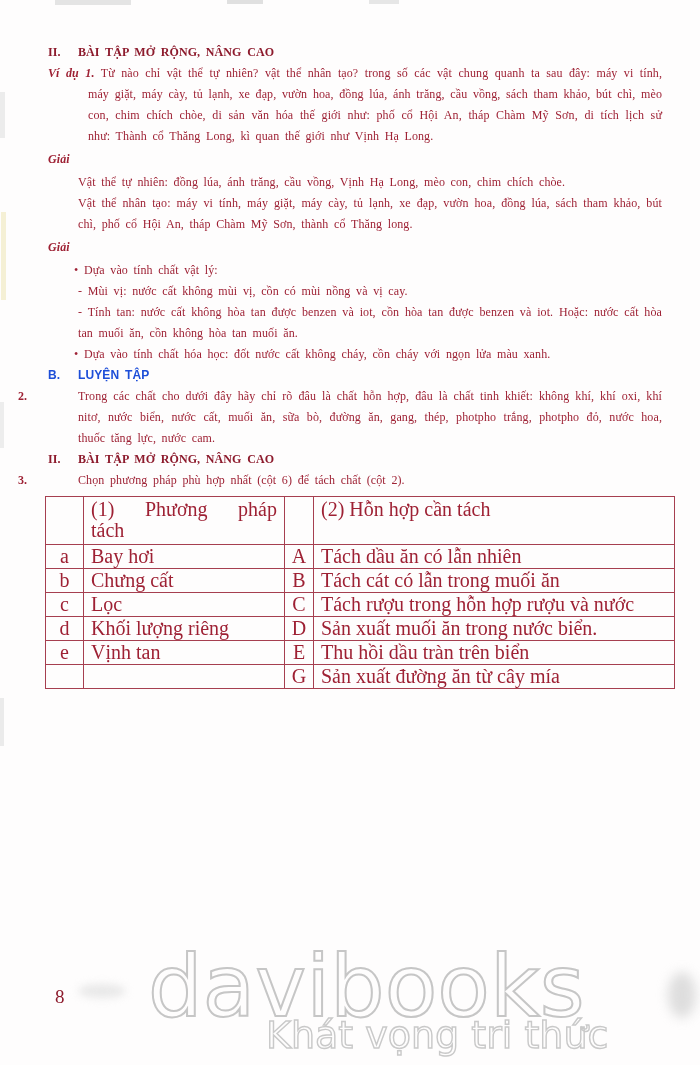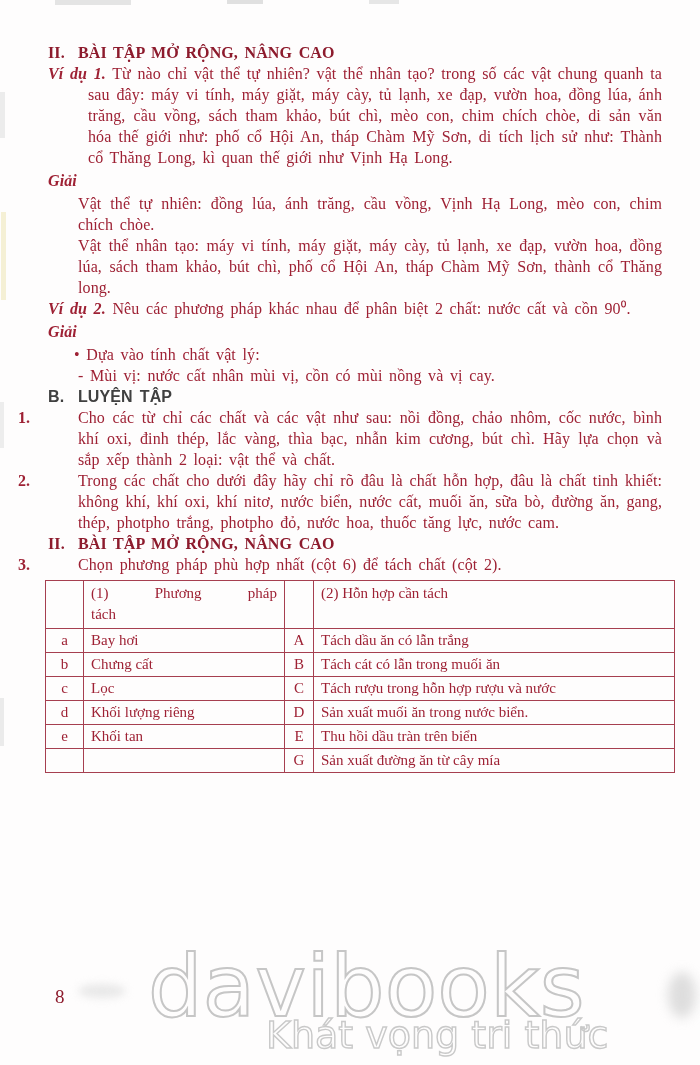--- a/index.html
+++ b/index.html
@@ -4,48 +4,48 @@
 <style>
   html,body{margin:0;padding:0;background:#ffffff;}
   .page{
     position:relative;width:700px;height:1065px;background:#fefdfd;
     font-family:"Liberation Serif", serif;color:#9e2134;overflow:hidden;
   }
   .content{
     position:absolute;left:48px;top:42px;width:614px;z-index:2;
   }
   .content p{
-    margin:0;font-size:16px;line-height:21px;text-align:justify;
+    margin:0;font-size:12px;line-height:21px;text-align:justify;
     word-spacing:2.5px;letter-spacing:0.1px;
   }
   .h-serif{
     margin:3px 0 3px;font-size:19px;line-height:23px;font-weight:bold;
     color:#8d1b2d;letter-spacing:0.2px;
   }
   .h-sans{
     margin:7px 0 4px;font-size:19px;line-height:23px;font-weight:bold;
-    font-family:"Liberation Sans", sans-serif;color:#404040;letter-spacing:0.3px;
+    font-family:"Liberation Sans", sans-serif;color:#1d4ed8;letter-spacing:0.3px;
   }
   .h-num{display:inline-block;width:30px;}
   .example{padding-left:40px;text-indent:-40px;margin-left:-3px;}
   .ex-label{font-weight:bold;font-style:italic;margin-top:8px;}
   .giai{
     text-align:left;font-weight:bold;font-style:italic;
     font-size:19px;margin:2px 0 2px !important;
   }
   .sol{margin-left:30px !important;}
   .bullet{margin-left:26px !important;}
   .dash{margin-left:30px !important;}
   .item{padding-left:30px;text-indent:-30px;}
   .exercise-table{
     border-collapse:collapse;margin:5px 0 0 -3px;table-layout:fixed;
     width:629px;
   }
   .exercise-table td{
-    border:1.6px solid #a63f50;font-size:15px;line-height:20px;
+    border:1.6px solid #a63f50;font-size:20px;line-height:20px;
     padding:1px 7px 2px;vertical-align:top;overflow:hidden;white-space:nowrap;
   }
   .c-low{width:33px;text-align:center;padding:1px 2px 2px !important;}
   .c-method{width:186px;}
   .c-up{width:24px;text-align:center;padding:1px 2px 2px !important;}
   .c-mix{width:346px;}
   .jline{text-align:justify;text-align-last:justify;}
   .hdr td{line-height:21px;padding-top:2px;padding-bottom:3px;}
   .page-number{
     position:absolute;left:55px;top:986px;font-size:19px;z-index:2;
@@ -89,31 +89,31 @@
 
     <p class="h-serif"><span class="h-num">II.</span><span>BÀI TẬP MỞ RỘNG, NÂNG CAO</span></p>
 
     <p class="example"><span class="ex-label">Ví dụ 1.</span><span> Từ nào chỉ vật thể tự nhiên? vật thể nhân tạo? trong số các vật chung quanh ta sau đây: máy vi tính, máy giặt, máy cày, tủ lạnh, xe đạp, vườn hoa, đồng lúa, ánh trăng, cầu vồng, sách tham khảo, bút chì, mèo con, chim chích chòe, di sản văn hóa thế giới như: phố cổ Hội An, tháp Chàm Mỹ Sơn, di tích lịch sử như: Thành cổ Thăng Long, kì quan thế giới như Vịnh Hạ Long.</span></p>
 
     <p class="giai">Giải</p>
 
     <p class="sol">Vật thể tự nhiên: đồng lúa, ánh trăng, cầu vồng, Vịnh Hạ Long, mèo con, chim chích chòe.</p>
     <p class="sol">Vật thể nhân tạo: máy vi tính, máy giặt, máy cày, tủ lạnh, xe đạp, vườn hoa, đồng lúa, sách tham khảo, bút chì, phố cổ Hội An, tháp Chàm Mỹ Sơn, thành cổ Thăng long.</p>
 
-    <p class="example"><span class="ex-label">Ví dụ 2.</span><span> Nêu các phương pháp khác nhau để phân biệt 2 chất: nước cất và cồn 90⁰.</span></p>
 
     <p class="giai">Giải</p>
 
     <p class="bullet">• Dựa vào tính chất vật lý:</p>
-    <p class="dash">- Mùi vị: nước cất nhân mùi vị, cồn có mùi nồng và vị cay.</p>
+    <p class="dash">- Mùi vị: nước cất không mùi vị, cồn có mùi nồng và vị cay.</p>
+    <p class="dash">- Tính tan: nước cất không hòa tan được benzen và iot, cồn hòa tan được benzen và iot. Hoặc: nước cất hòa tan muối ăn, cồn không hòa tan muối ăn.</p>
+    <p class="bullet">• Dựa vào tính chất hóa học: đốt nước cất không cháy, cồn cháy với ngọn lửa màu xanh.</p>
 
     <p class="h-sans"><span class="h-num">B.</span><span>LUYỆN TẬP</span></p>
 
 
-    <p class="item"><span class="h-num" style="font-weight:bold">1.</span><span>Cho các từ chỉ các chất và các vật như sau: nồi đồng, chảo nhôm, cốc nước, bình khí oxi, đinh thép, lắc vàng, thìa bạc, nhẫn kim cương, bút chì. Hãy lựa chọn và sắp xếp thành 2 loại: vật thể và chất.</span></p>
 
     <p class="item"><span class="h-num" style="font-weight:bold">2.</span><span>Trong các chất cho dưới đây hãy chỉ rõ đâu là chất hỗn hợp, đâu là chất tinh khiết: không khí, khí oxi, khí nitơ, nước biển, nước cất, muối ăn, sữa bò, đường ăn, gang, thép, photpho trắng, photpho đỏ, nước hoa, thuốc tăng lực, nước cam.</span></p>
 
     <p class="h-serif"><span class="h-num">II.</span><span>BÀI TẬP MỞ RỘNG, NÂNG CAO</span></p>
 
     <p class="item"><span class="h-num" style="font-weight:bold">3.</span><span>Chọn phương pháp phù hợp nhất (cột 6) để tách chất (cột 2).</span></p>
 
     <table class="exercise-table">
       <tbody>
         <tr class="hdr">
@@ -124,21 +124,21 @@
           </td>
           <td class="c-up"></td>
           <td class="c-mix" style="vertical-align:top">
             <div>(2) Hỗn hợp cần tách</div>
           </td>
         </tr>
         <tr>
           <td class="c-low">a</td>
           <td class="c-method">Bay hơi</td>
           <td class="c-up">A</td>
-          <td class="c-mix">Tách dầu ăn có lẫn trắng</td>
+          <td class="c-mix">Tách dầu ăn có lẫn nhiên</td>
         </tr>
         <tr>
           <td class="c-low">b</td>
           <td class="c-method">Chưng cất</td>
           <td class="c-up">B</td>
           <td class="c-mix">Tách cát có lẫn trong muối ăn</td>
         </tr>
         <tr>
           <td class="c-low">c</td>
           <td class="c-method">Lọc</td>
@@ -146,21 +146,21 @@
           <td class="c-mix">Tách rượu trong hỗn hợp rượu và nước</td>
         </tr>
         <tr>
           <td class="c-low">d</td>
           <td class="c-method">Khối lượng riêng</td>
           <td class="c-up">D</td>
           <td class="c-mix">Sản xuất muối ăn trong nước biển.</td>
         </tr>
         <tr>
           <td class="c-low">e</td>
-          <td class="c-method">Khối tan</td>
+          <td class="c-method">Vịnh tan</td>
           <td class="c-up">E</td>
           <td class="c-mix">Thu hồi dầu tràn trên biển</td>
         </tr>
         <tr>
           <td class="c-low"></td>
           <td class="c-method"></td>
           <td class="c-up">G</td>
           <td class="c-mix">Sản xuất đường ăn từ cây mía</td>
         </tr>
       </tbody>

